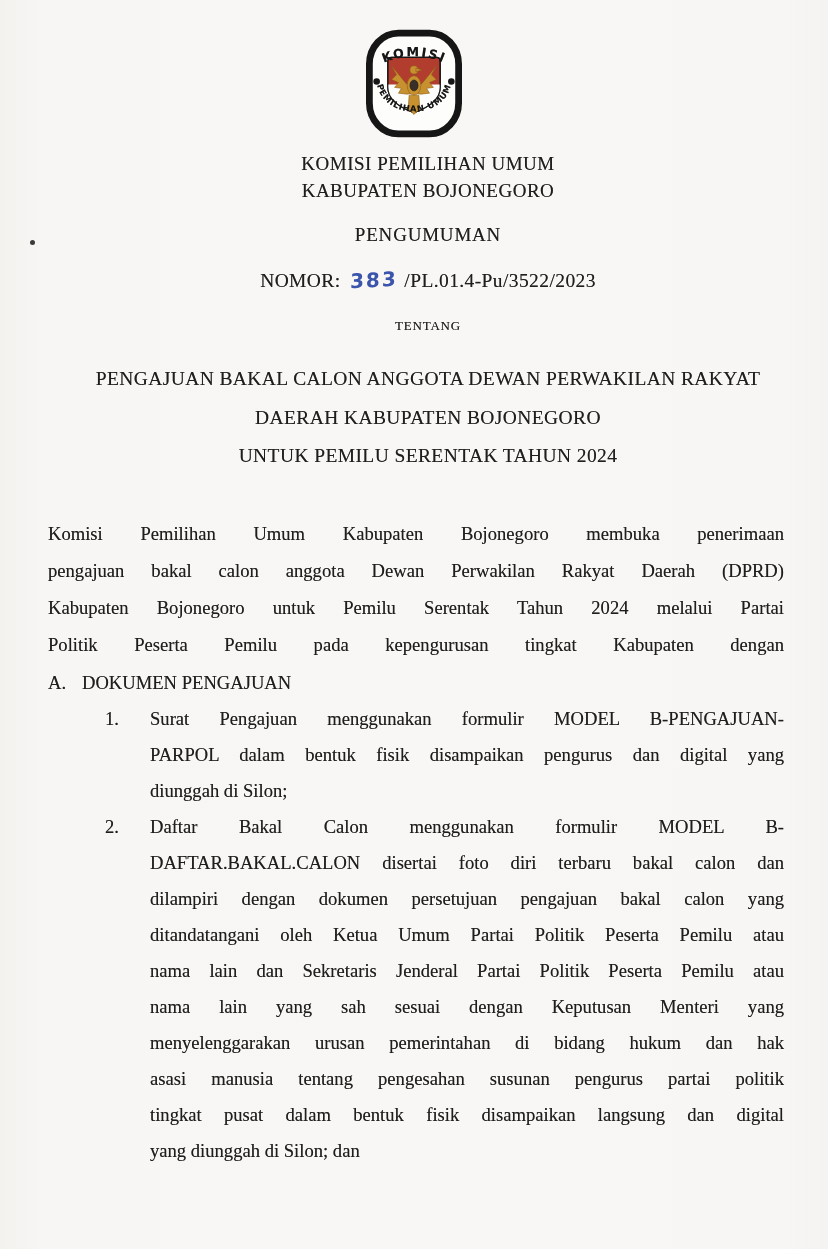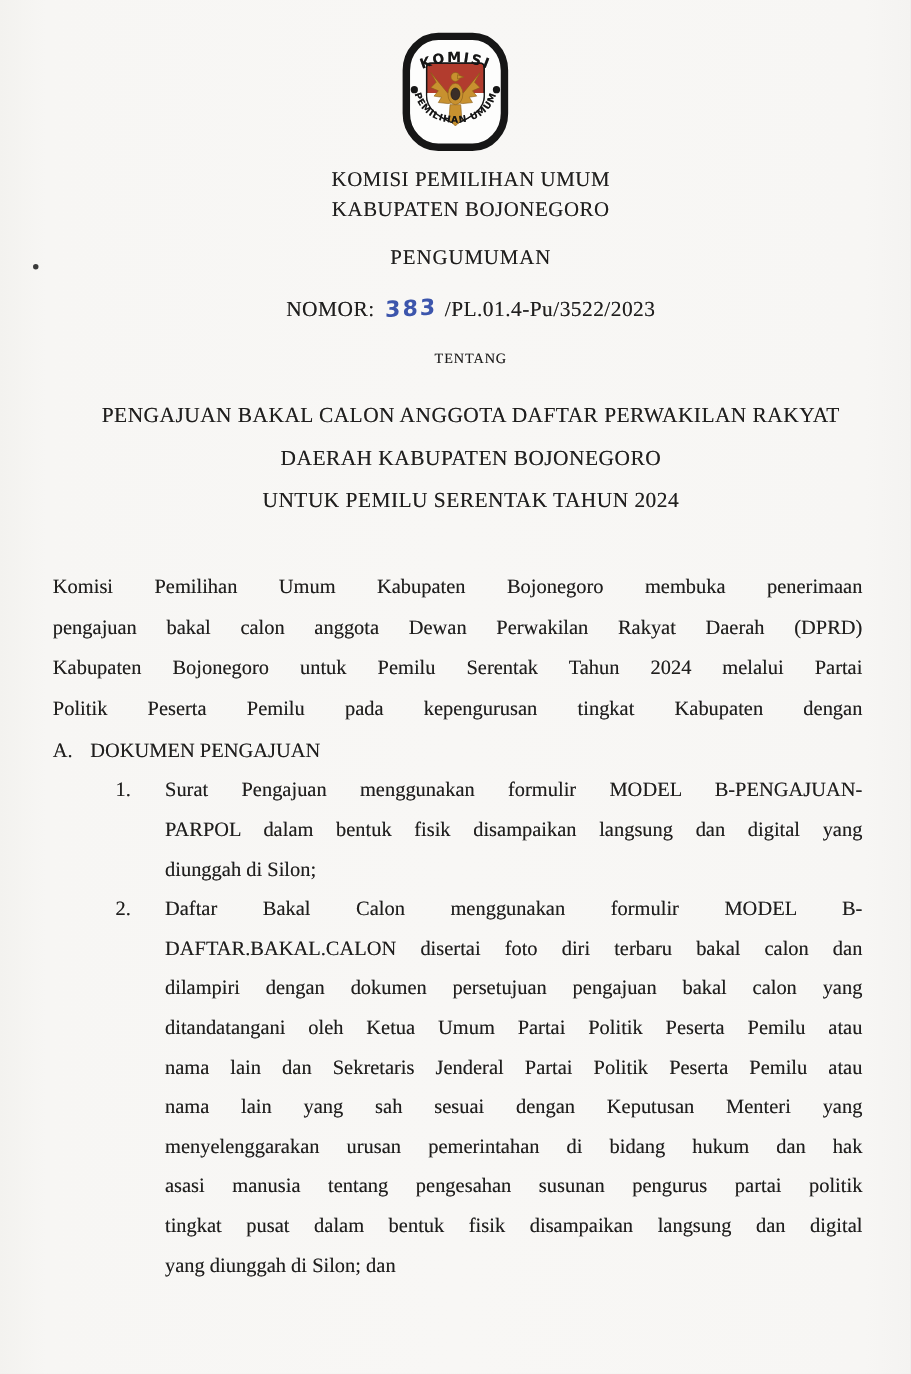--- a/index.html
+++ b/index.html
@@ -102,21 +102,21 @@
 
   <div class="center-text doctype">PENGUMUMAN</div>
 
   <div class="center-text nomor">
     <span>NOMOR:</span><span class="hand">383</span><span>/PL.01.4-Pu/3522/2023</span>
   </div>
 
   <div class="center-text tentang">TENTANG</div>
 
   <div class="center-text title">
-    <div>PENGAJUAN BAKAL CALON ANGGOTA DAFTAR PERWAKILAN RAKYAT</div>
+    <div>PENGAJUAN BAKAL CALON ANGGOTA DEWAN PERWAKILAN RAKYAT</div>
     <div>DAERAH KABUPATEN BOJONEGORO</div>
     <div>UNTUK PEMILU SERENTAK TAHUN 2024</div>
   </div>
 
   <div class="content">
 
     <div>
       <div class="jline">Komisi Pemilihan Umum Kabupaten Bojonegoro membuka penerimaan</div>
       <div class="jline">pengajuan bakal calon anggota Dewan Perwakilan Rakyat Daerah (DPRD)</div>
       <div class="jline">Kabupaten Bojonegoro untuk Pemilu Serentak Tahun 2024 melalui Partai</div>
@@ -125,21 +125,21 @@
 
     <div class="section-heading">
       <span class="section-label">A.</span>
       <span>DOKUMEN PENGAJUAN</span>
     </div>
 
     <div class="list-item">
       <div class="list-num">1.</div>
       <div class="list-text">
         <div class="jline">Surat Pengajuan menggunakan formulir MODEL B-PENGAJUAN-</div>
-        <div class="jline">PARPOL dalam bentuk fisik disampaikan langsung dan digital yang</div>
+        <div class="jline">PARPOL dalam bentuk fisik disampaikan pengurus dan digital yang</div>
         <div>diunggah di Silon;</div>
       </div>
     </div>
 
     <div class="list-item">
       <div class="list-num">2.</div>
       <div class="list-text">
         <div class="jline">Daftar Bakal Calon menggunakan formulir MODEL B-</div>
         <div class="jline">DAFTAR.BAKAL.CALON disertai foto diri terbaru bakal calon dan</div>
         <div class="jline">dilampiri dengan dokumen persetujuan pengajuan bakal calon yang</div>

